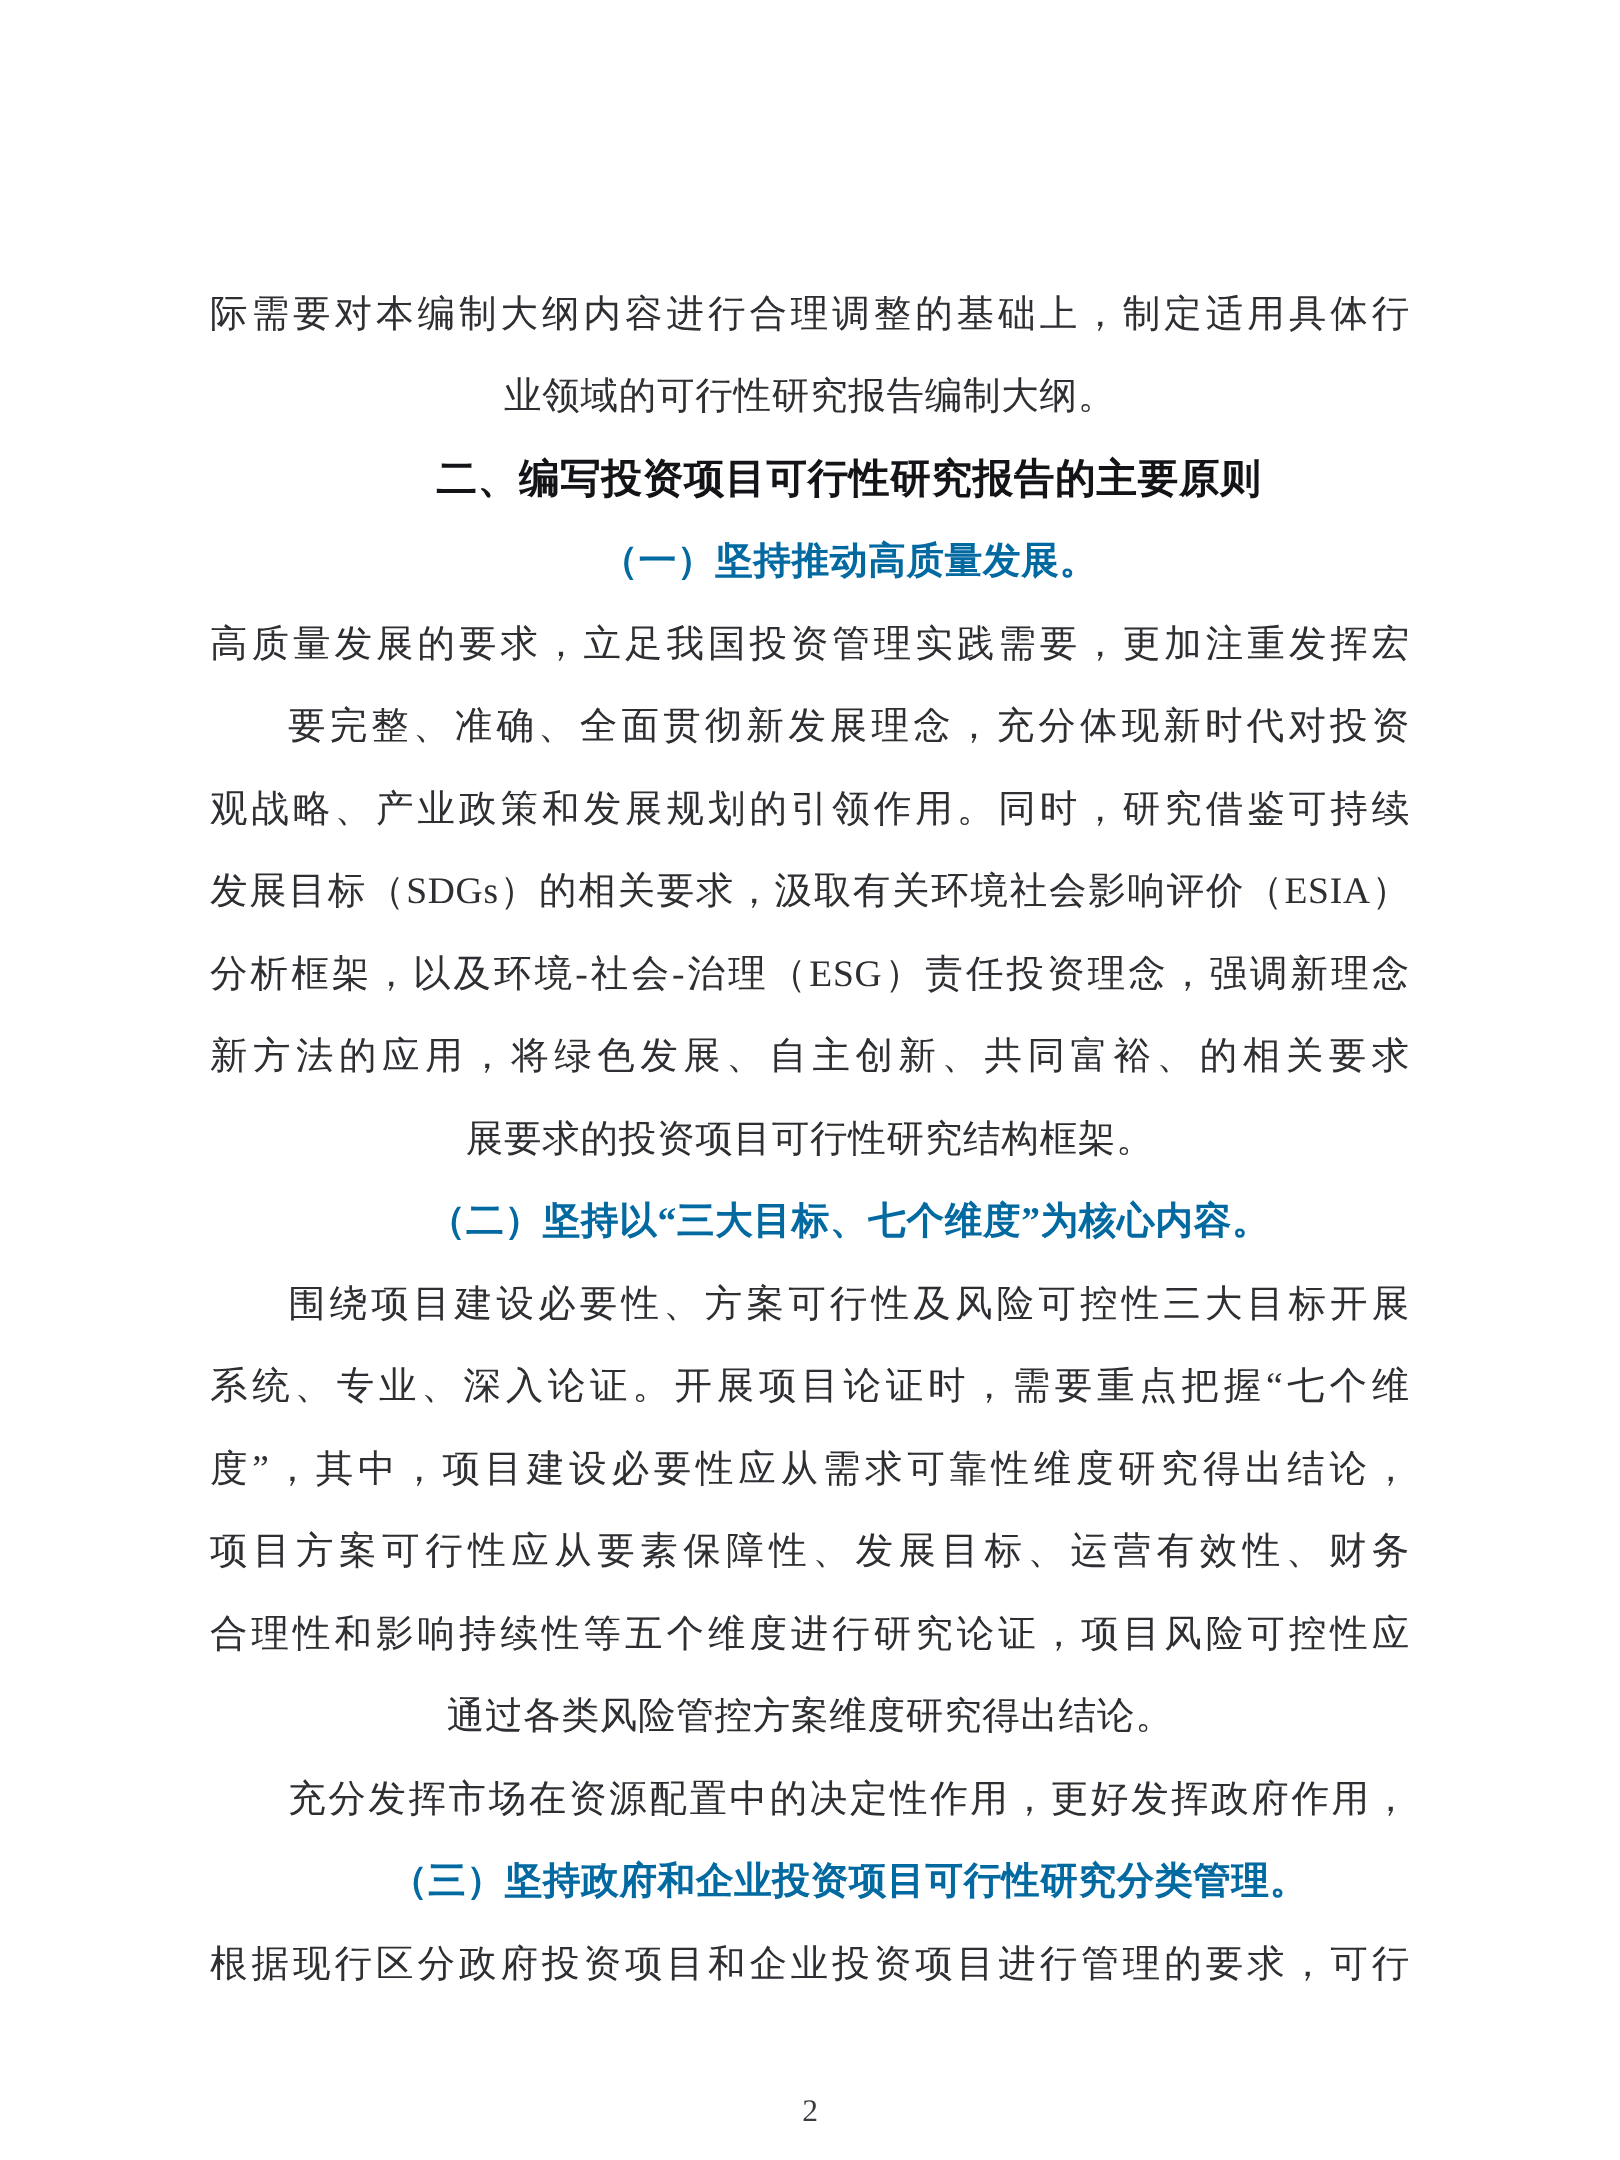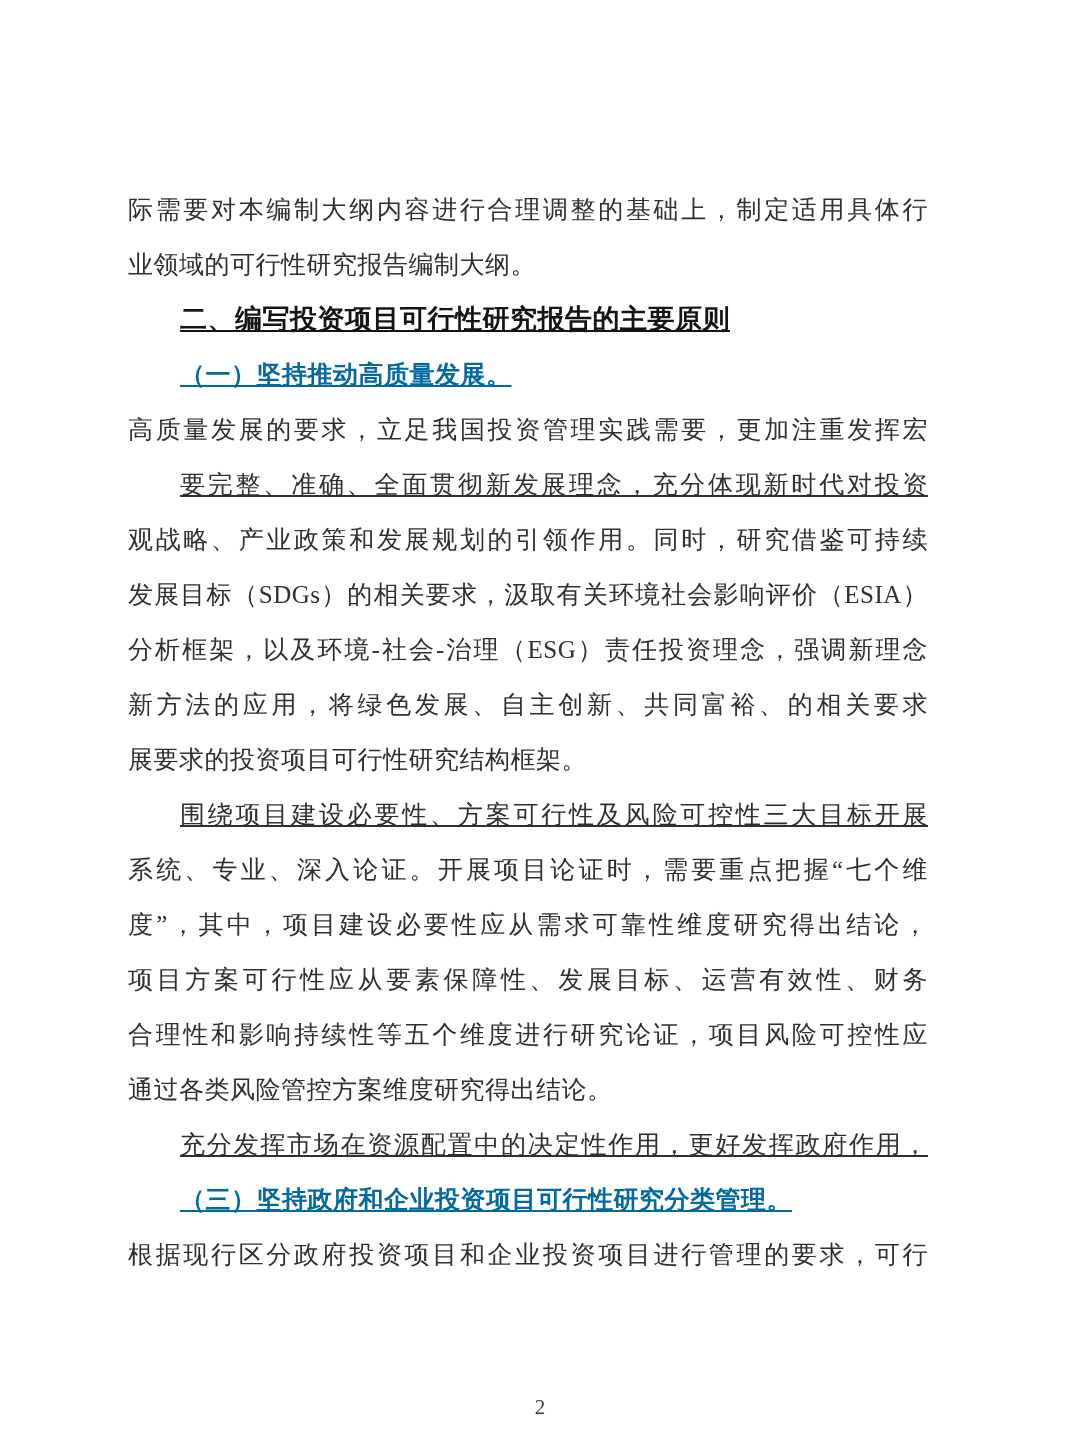--- a/index.html
+++ b/index.html
@@ -10,39 +10,39 @@
   .page {
     position: relative;
     width: 1080px;
     height: 1440px;
     background: #ffffff;
     overflow: hidden;
     font-family: "Liberation Serif", "DejaVu Serif", serif;
   }
   .content {
     position: absolute;
-    left: 128px;
+    left: 140px;
     top: 182px;
     width: 800px;
   }
   .line {
     height: 55px;
     line-height: 55px;
     font-size: 25px;
     color: #2e2e33;
     letter-spacing: 0.5px;
     overflow: hidden;
+    text-align: center;
   }
   .line.fill {
     text-align: justify;
     text-align-last: justify;
   }
   .line.indent {
     padding-left: 52px;
-    text-decoration: underline;
   }
   .line.heading {
     font-family: "Liberation Sans", "DejaVu Sans", sans-serif;
     font-weight: 700;
     font-size: 27px;
     color: #141418;
   }
   .line.subheading {
     font-weight: 700;
     color: #0369a1;
@@ -69,20 +69,21 @@
       <div class="line body">业领域的可行性研究报告编制大纲。</div>
       <div class="line heading indent">二、编写投资项目可行性研究报告的主要原则</div>
       <div class="line subheading indent">（一）坚持推动高质量发展。</div>
       <div class="line body fill">高质量发展的要求，立足我国投资管理实践需要，更加注重发挥宏</div>
       <div class="line body indent fill">要完整、准确、全面贯彻新发展理念，充分体现新时代对投资</div>
       <div class="line body fill">观战略、产业政策和发展规划的引领作用。同时，研究借鉴可持续</div>
       <div class="line body fill">发展目标（SDGs）的相关要求，汲取有关环境社会影响评价（ESIA）</div>
       <div class="line body fill">分析框架，以及环境-社会-治理（ESG）责任投资理念，强调新理念</div>
       <div class="line body fill">新方法的应用，将绿色发展、自主创新、共同富裕、的相关要求</div>
       <div class="line body">展要求的投资项目可行性研究结构框架。</div>
+      <div class="line subheading indent">（二）坚持以“三大目标、七个维度”为核心内容。</div>
       <div class="line body indent fill">围绕项目建设必要性、方案可行性及风险可控性三大目标开展</div>
       <div class="line body fill">系统、专业、深入论证。开展项目论证时，需要重点把握“七个维</div>
       <div class="line body fill">度”，其中，项目建设必要性应从需求可靠性维度研究得出结论，</div>
       <div class="line body fill">项目方案可行性应从要素保障性、发展目标、运营有效性、财务</div>
       <div class="line body fill">合理性和影响持续性等五个维度进行研究论证，项目风险可控性应</div>
       <div class="line body">通过各类风险管控方案维度研究得出结论。</div>
       <div class="line body indent fill">充分发挥市场在资源配置中的决定性作用，更好发挥政府作用，</div>
       <div class="line subheading indent">（三）坚持政府和企业投资项目可行性研究分类管理。</div>
       <div class="line body fill">根据现行区分政府投资项目和企业投资项目进行管理的要求，可行</div>
     </div>

